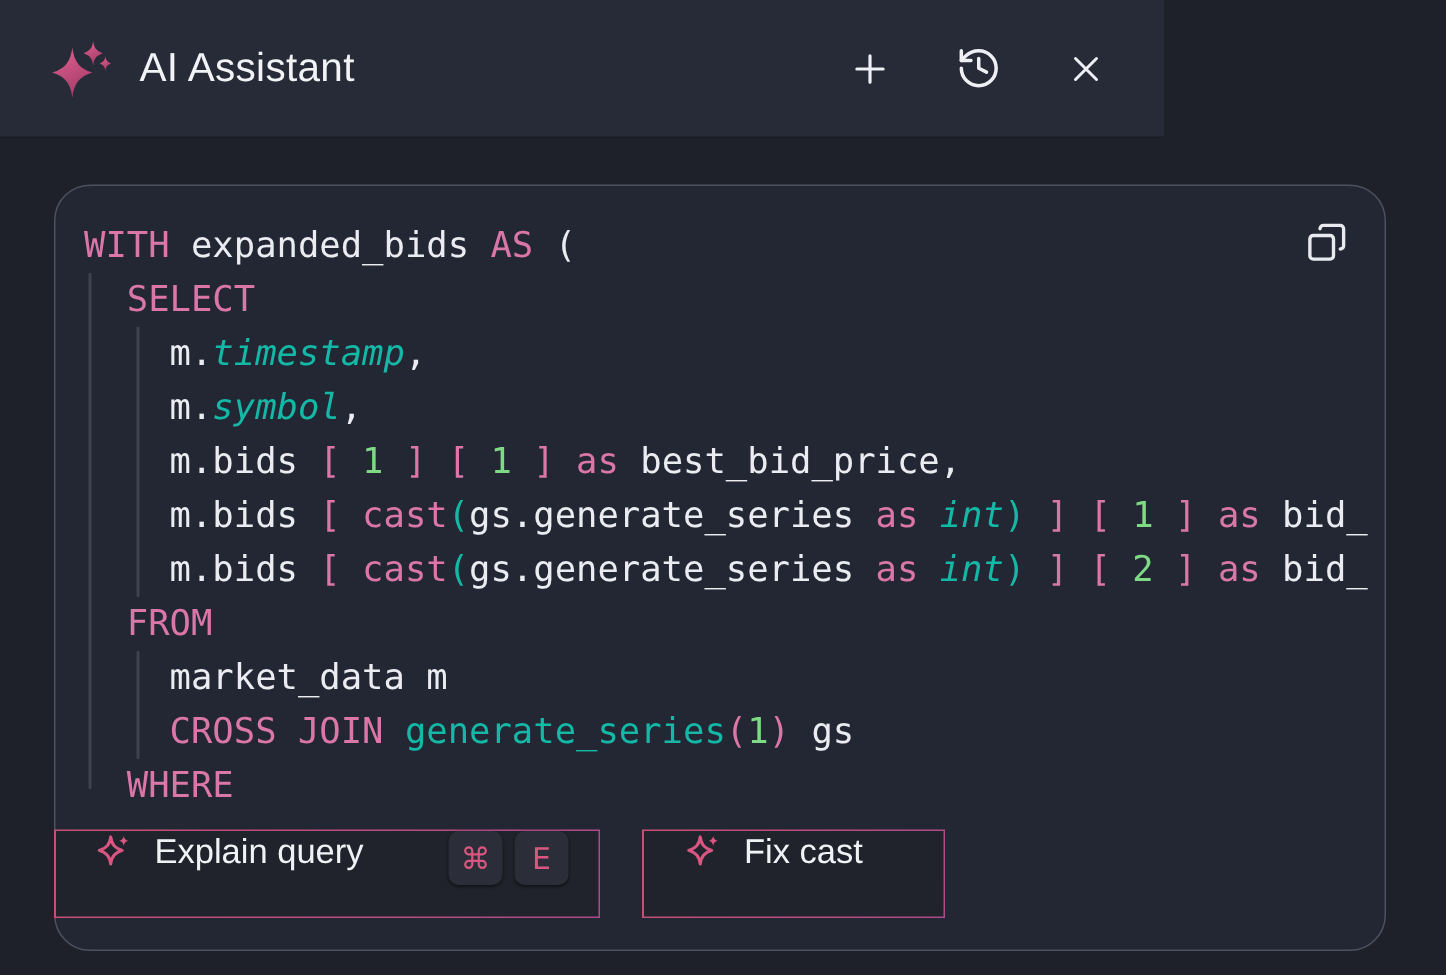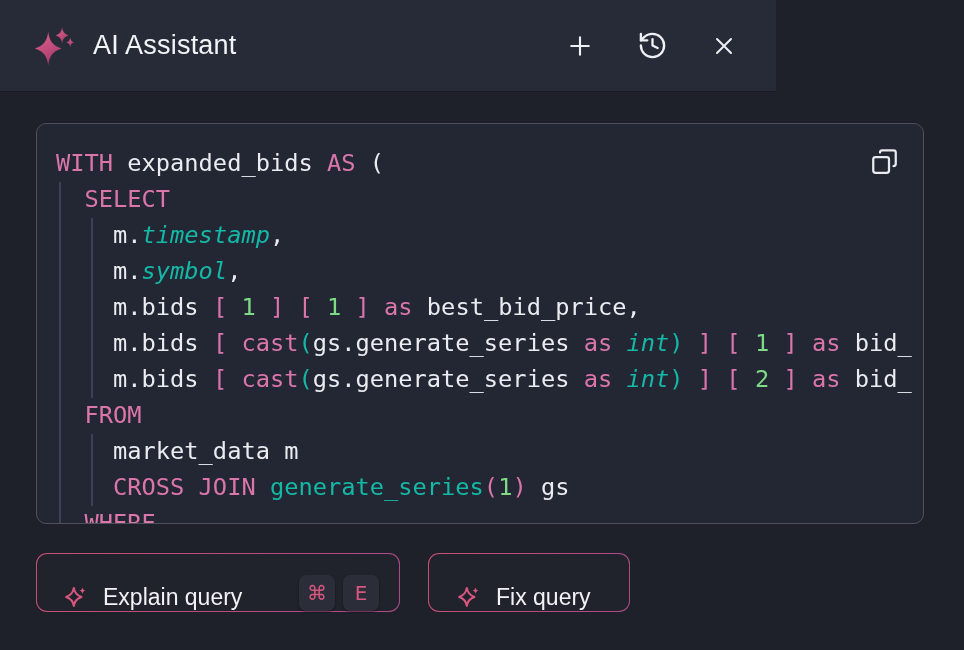--- a/index.html
+++ b/index.html
@@ -12,43 +12,43 @@
             display:flex; align-items:center; padding:0 30px; }
   .header-left { display:flex; align-items:center; gap:17px; }
   .hdr-sparkle { width:46px; height:46px; }
   .hdr-title { font-size:27px; color:#f2f3f6; letter-spacing:.2px; }
   .hdr-actions { margin-left:auto; display:flex; align-items:center; gap:28px; }
   .icon-btn { width:44px; height:44px; display:flex; align-items:center; justify-content:center;
               background:none; border:none; cursor:pointer; border-radius:8px; }
   .icon-btn svg { stroke:#eef0f4; }
 
   
-  .code-card { position:absolute; left:36px; top:123px; width:888px; height:401px;
-               background:#232733; border:1.5px solid #4d5160; border-radius:10px;
+  .code-card { position:absolute; left:36px; top:123px; width:888px; height:511px;
+               background:#232733; border:1.5px solid #4d5160; border-radius:24px;
                overflow:hidden; }
   .code-scroll { position:absolute; inset:0; overflow:hidden; }
   pre.code { font-family:"DejaVu Sans Mono", monospace; font-size:23.7px; line-height:36px;
              color:#eaecf1; padding:21px 10px 0 19px; white-space:pre; }
   .tk-kw  { color:#db76a9; }
   .tk-ty  { color:#14b8a6; }
   .tk-num { color:#7eda85; }
   .tk-pl  { color:#eaecf1; }
   .it     { font-style:italic; }
   .guide  { position:absolute; width:1.5px; background:#3e4250; }
   .copy-btn { position:absolute; top:19px; right:21px; width:36px; height:36px;
               background:none; border:none; cursor:pointer;
               display:flex; align-items:center; justify-content:center; }
   .copy-btn svg { transform:scaleX(-1); stroke:#e8eaee; }
 
   
   .actions-row { position:absolute; left:36px; top:553px; display:flex; gap:28px; }
-  .ai-btn { height:59px; border:1.5px solid transparent; border-radius:11px; cursor:pointer;
+  .ai-btn { height:59px; border:1.5px solid transparent; border-radius:0; cursor:pointer;
             background:linear-gradient(#20232c,#20232c) padding-box,
                        linear-gradient(100deg,#c74f73,#ad4a8a) border-box;
-            display:flex; align-items:flex-end; color:#f1f2f5; }
+            display:flex; align-items:flex-start; color:#f1f2f5; }
   .btn-explain { width:364px; padding:0 20px 0 25px; gap:14px; }
   .btn-fix { width:202px; padding:0 24px 0 26px; gap:14px; }
   .btn-label { font-size:23px; color:#f1f2f5; white-space:nowrap; }
   .chips { margin-left:auto; display:flex; gap:8px; }
   .chip { width:36px; height:36px; border-radius:7px; background:#2b2e39;
           box-shadow:0 1px 2px rgba(0,0,0,.45);
           display:flex; align-items:center; justify-content:center;
           color:#d8567f; font-size:20px; font-family:"DejaVu Sans", sans-serif; }
   .btn-sparkle { flex:0 0 auto; }
 </style>
@@ -118,15 +118,15 @@
       <span class="chip">⌘</span>
       <span class="chip">E</span>
     </span>
   </button>
 
   <button class="ai-btn btn-fix">
     <svg class="btn-sparkle" width="27" height="27" viewBox="0 0 24 24">
       <path d="M10.5 3.5 C11.2 8 12.8 10.1 17.3 11.5 C12.8 12.9 11.2 15 10.5 19.5 C9.8 15 8.2 12.9 3.7 11.5 C8.2 10.1 9.8 8 10.5 3.5 Z" fill="none" stroke="#d8567f" stroke-width="1.8" stroke-linejoin="round"></path>
       <path d="M18.2 2.8 C18.45 4.5 19.2 5.35 20.9 5.85 C19.2 6.35 18.45 7.2 18.2 8.9 C17.95 7.2 17.2 6.35 15.5 5.85 C17.2 5.35 17.95 4.5 18.2 2.8 Z" fill="#d8567f"></path>
     </svg>
-    <span class="btn-label">Fix query</span>
+    <span class="btn-label">Fix cast</span>
   </button>
 </div>
 
 </body></html>

